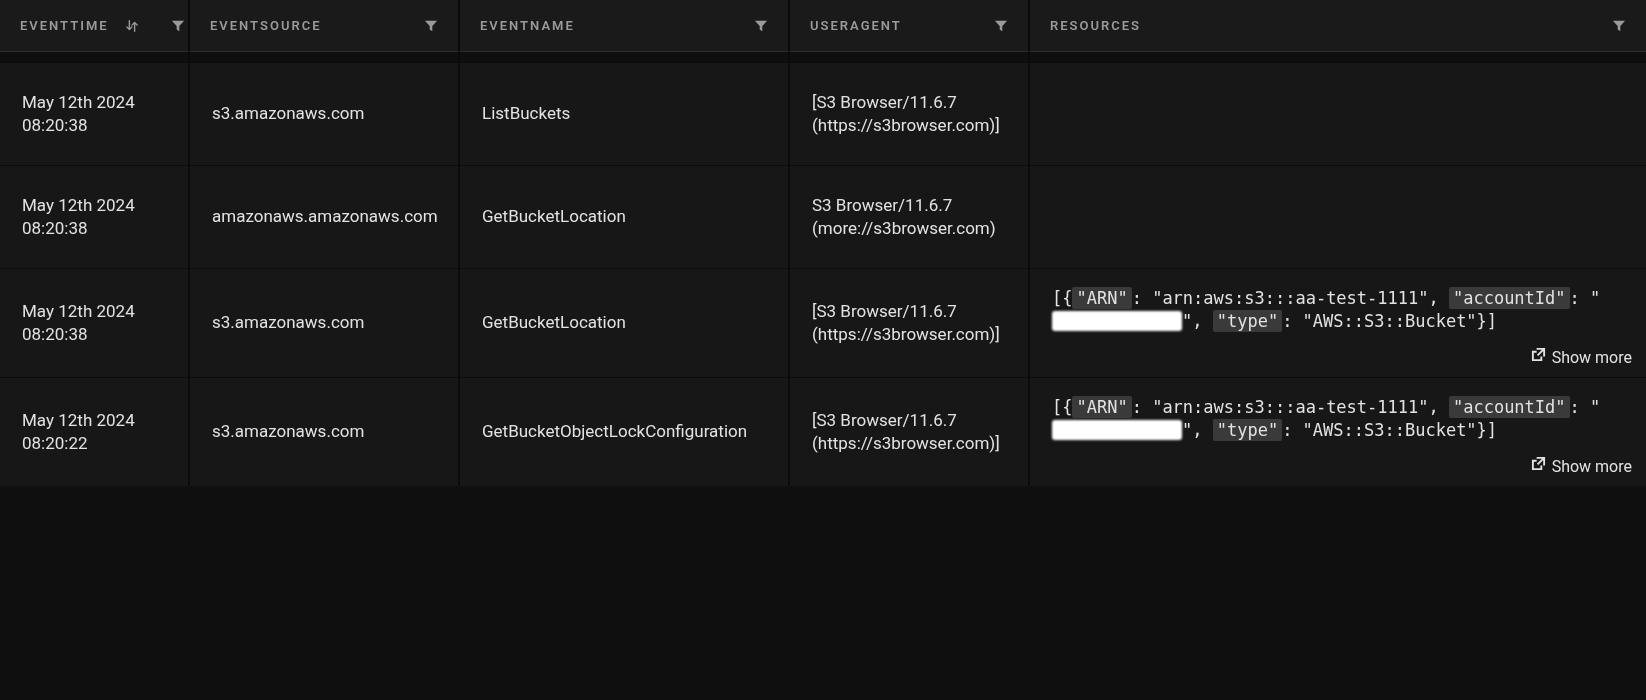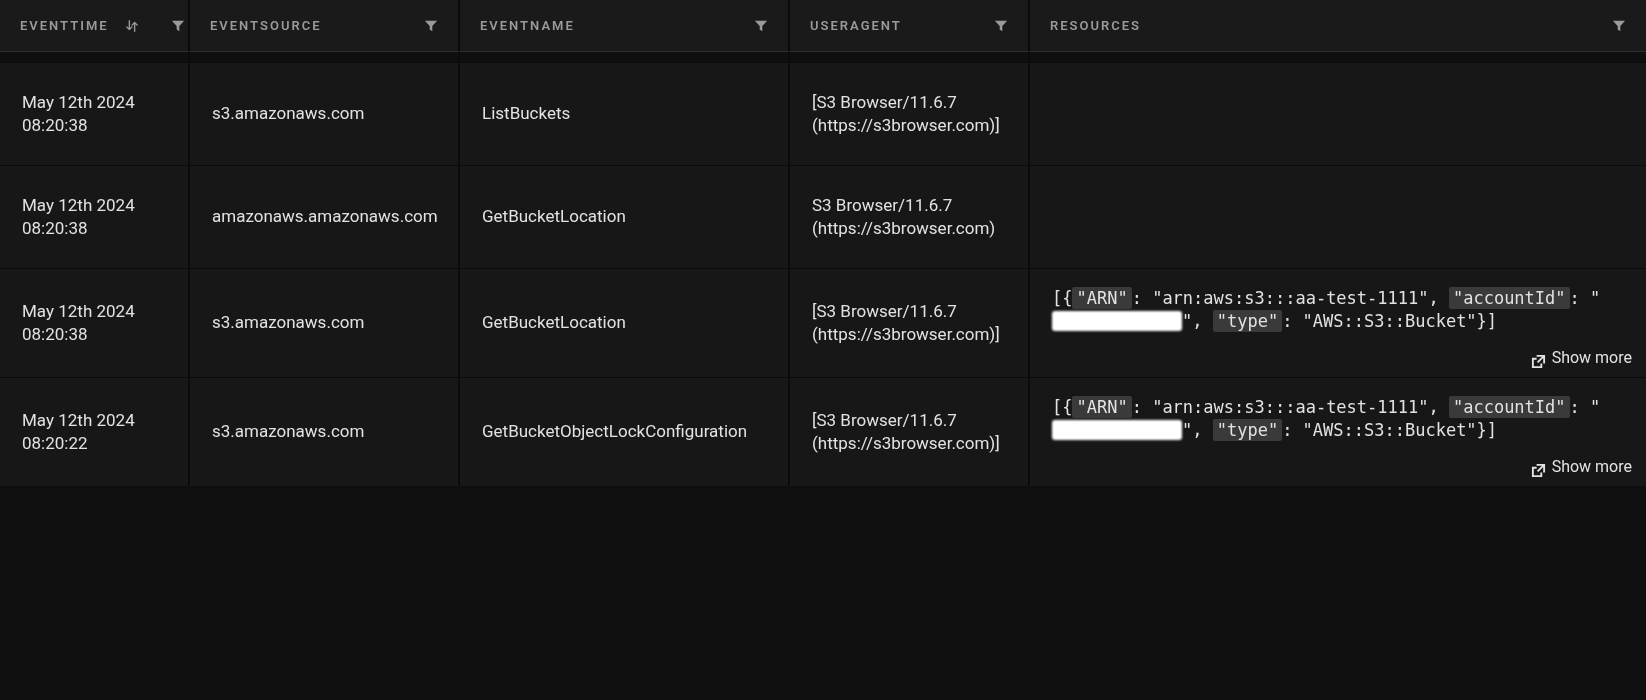--- a/index.html
+++ b/index.html
@@ -92,21 +92,21 @@
     filter: blur(1px);
   }
   .show-more {
     position: absolute;
     right: 14px;
     bottom: 8px;
     color: var(--text);
     font-family: -apple-system, BlinkMacSystemFont, "Segoe UI", Roboto, sans-serif;
     font-size: 16px;
     display: inline-flex;
-    align-items: flex-end;
+    align-items: flex-start;
     gap: 6px;
     cursor: pointer;
   }
   .show-more svg {
     width: 15px; height: 15px;
     fill: none;
     stroke: var(--text);
     stroke-width: 2;
   }
 </style>
@@ -185,21 +185,21 @@
         <td><span>May 12th 2024</span><br><span>08:20:38</span></td>
         <td>s3.amazonaws.com</td>
         <td>ListBuckets</td>
         <td><span>[S3 Browser/11.6.7</span><br><span>(https://s3browser.com)]</span></td>
         <td></td>
       </tr>
       <tr class="data">
         <td><span>May 12th 2024</span><br><span>08:20:38</span></td>
         <td>amazonaws.amazonaws.com</td>
         <td>GetBucketLocation</td>
-        <td><span>S3 Browser/11.6.7</span><br><span>(https://s3browser.com)</span></td>
+        <td><span>S3 Browser/11.6.7</span><br><span>(more://s3browser.com)</span></td>
         <td></td>
       </tr>
       <tr class="data">
         <td><span>May 12th 2024</span><br><span>08:20:38</span></td>
         <td>s3.amazonaws.com</td>
         <td>GetBucketLocation</td>
         <td><span>[S3 Browser/11.6.7</span><br><span>(https://s3browser.com)]</span></td>
         <td class="res-cell"><span class="json-span">[{<span class="key">"ARN"</span>: "arn:aws:s3:::aa-test-1111", <span class="key">"accountId"</span>: "<span class="redact"></span>", <span class="key">"type"</span>: "AWS::S3::Bucket"}]</span><span class="show-more">
             <svg viewBox="0 0 16 16">
               <path d="M6 2 H14 V10 M14 2 L7 9 M11 10 V14 H2 V5 H6"></path>

